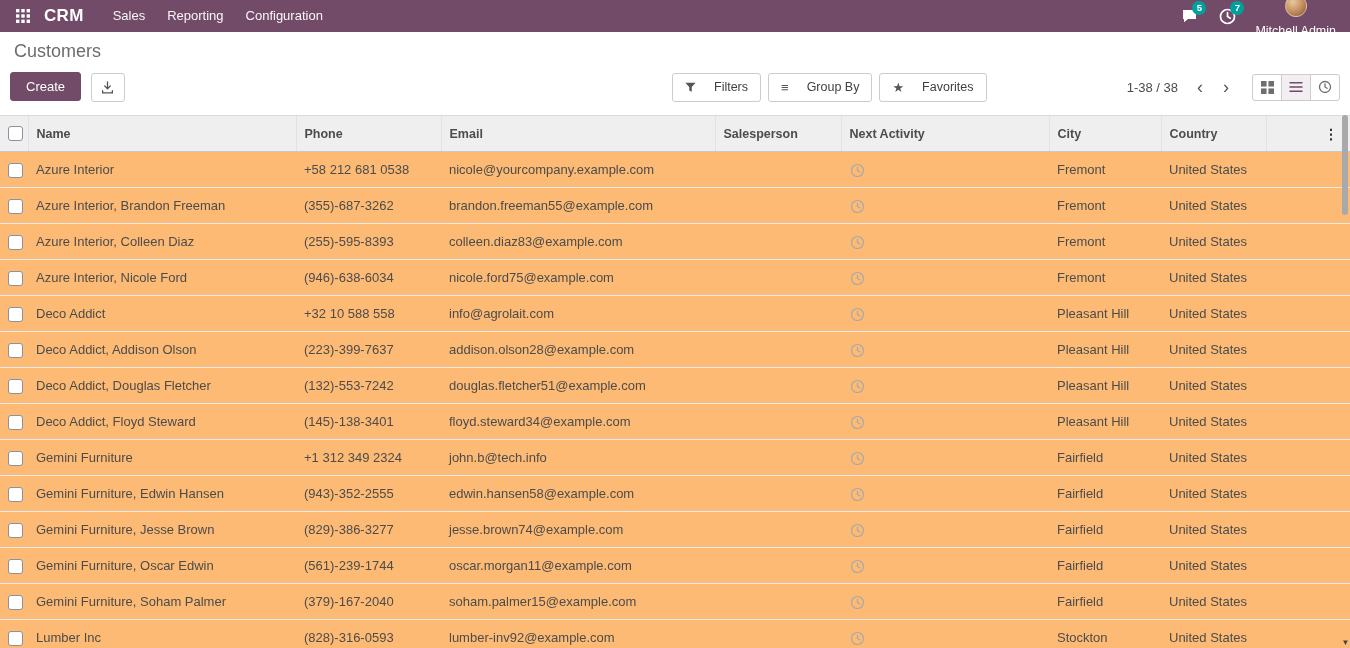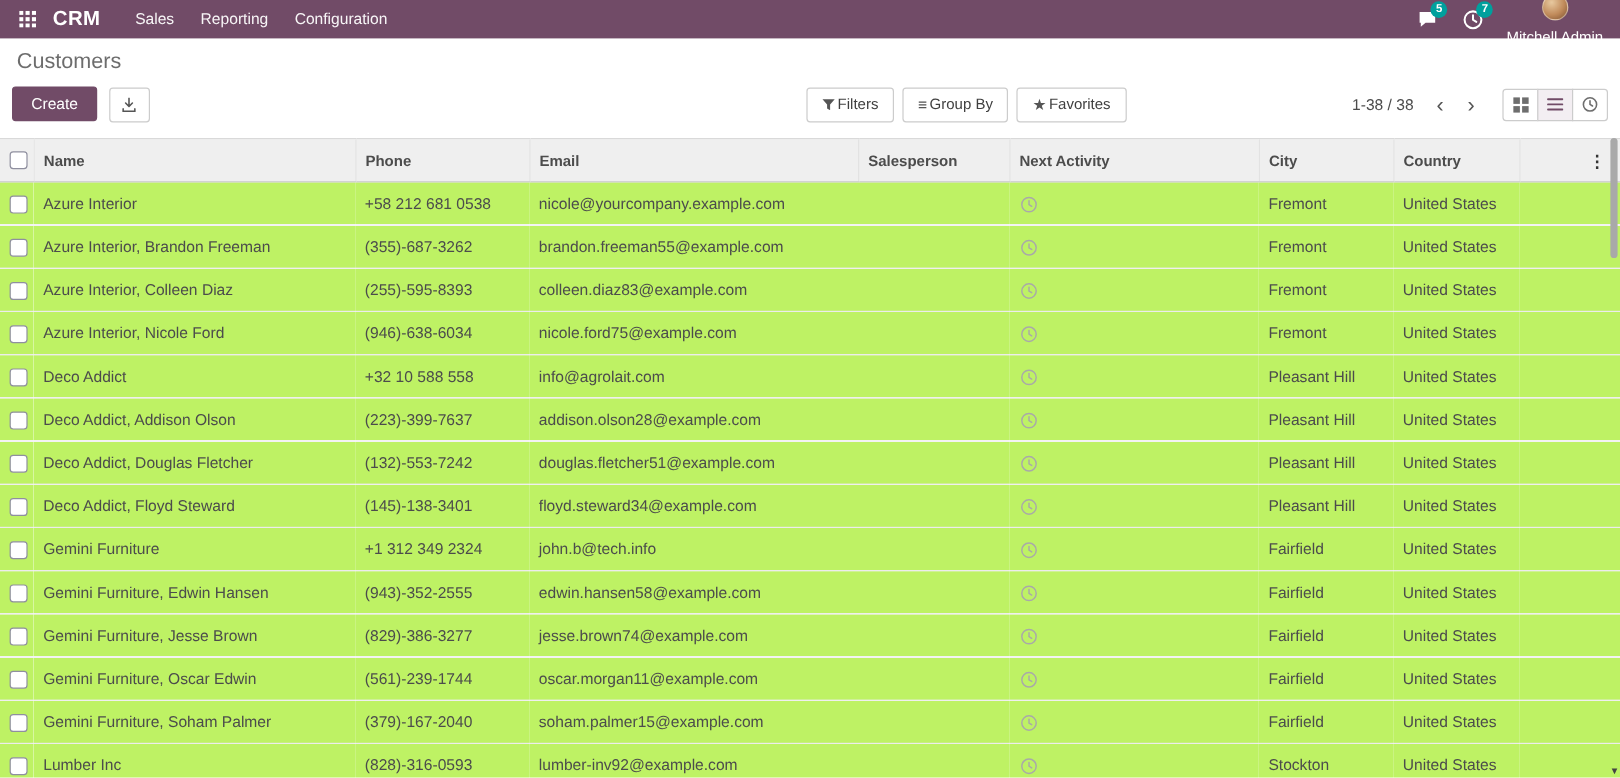--- a/index.html
+++ b/index.html
@@ -64,21 +64,21 @@
   .btn-export {
     background: #fff; border: 1px solid #ccc; border-radius: 3px;
     width: 34px; height: 29px; margin-left: 6px; cursor: pointer;
     display: inline-flex; align-items: center; justify-content: center; vertical-align: middle;
   }
   .cp-right { margin-left: auto; width: 668px; display: flex; align-items: center; }
   .filter-group { display: flex; gap: 7px; }
   .f-btn {
     background: #fff; border: 1px solid #ccc; border-radius: 3px; height: 29px;
     padding: 0 12px; font-size: 12.5px; color: #3f3f3f; cursor: pointer;
-    display: inline-flex; align-items: center; gap: 2px;
+    display: inline-flex; align-items: center; gap: 18px;
     font-family: "Liberation Sans", sans-serif;
   }
   .f-btn .glyph { font-size: 13px; color: #555; font-style: normal; }
   .pager { margin-left: auto; display: flex; align-items: center; gap: 2px; }
   .pager-text { font-size: 13px; color: #4c4c4c; margin-right: 8px; }
   .pager-btn {
     background: transparent; border: 0; font-size: 18px; line-height: 18px; color: #555;
     cursor: pointer; padding: 2px 9px; font-family: "Liberation Sans", sans-serif;
   }
   .view-switcher { display: flex; margin-left: 14px; }
@@ -98,21 +98,21 @@
     border-bottom: 1px solid #c8c8c8;
     height: 36px; text-align: left; padding: 0 8px;
     font-size: 12.5px; font-weight: 700; color: #4c4c4c; cursor: pointer;
     overflow: hidden; white-space: nowrap;
   }
   .list-table thead th + th { border-left: 1px solid #e2e2e2; }
   .list-table tbody td {
     height: 36px; padding: 0 8px; font-size: 13px; color: #4c4c4c;
     border-bottom: 1px solid #ececec; overflow: hidden; white-space: nowrap;
   }
-  .list-table tbody tr { cursor: pointer; background: #bef264; }
+  .list-table tbody tr { cursor: pointer; background: #fdba74; }
   .col-sel { text-align: center !important; }
   .odoo-check {
     appearance: none; -webkit-appearance: none;
     width: 15px; height: 15px; border: 1px solid #8f8f9f; border-radius: 3px;
     background: #fff; cursor: pointer; vertical-align: middle; margin: 0;
   }
   .col-dots { text-align: right !important; }
   .dots-btn { font-size: 14px; color: #333; cursor: pointer; padding: 0 4px; font-style: normal; }
   .clock-cell { padding-left: 9px !important; }
 

